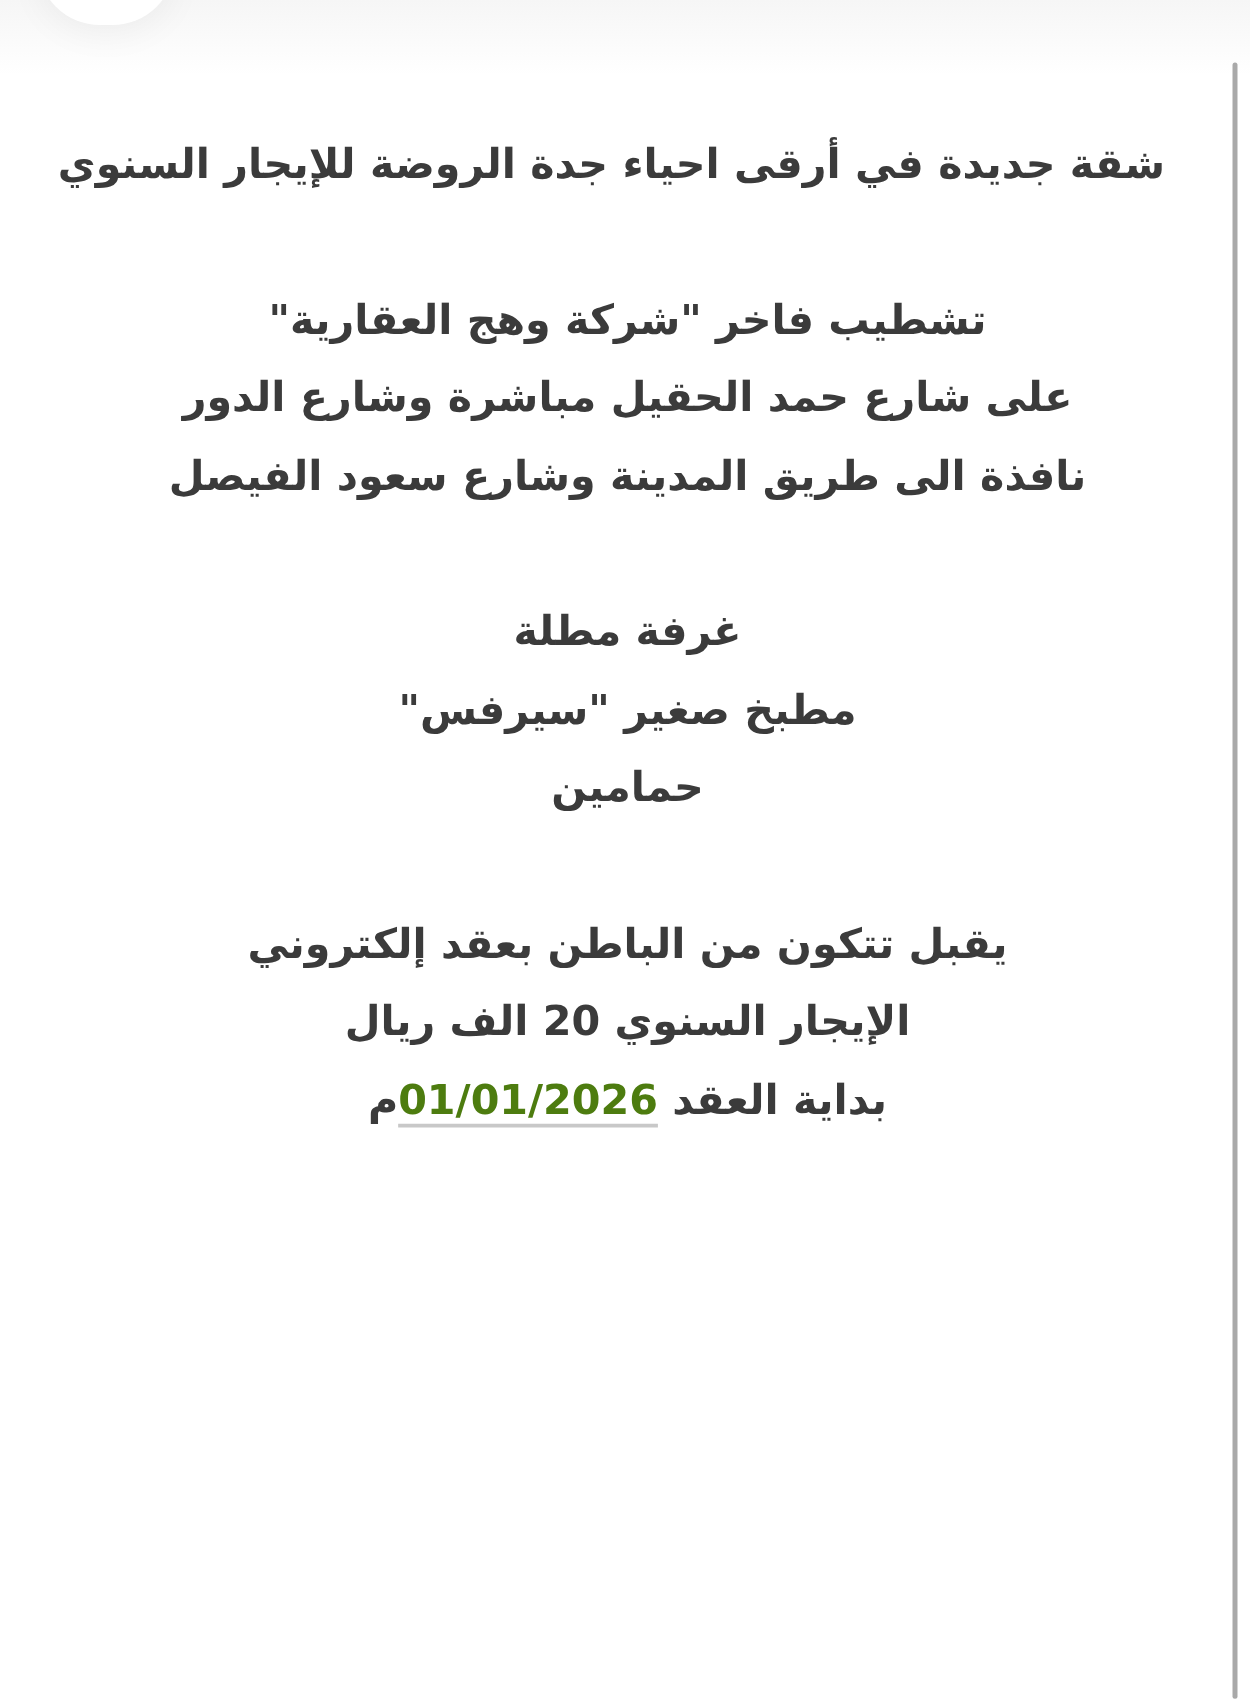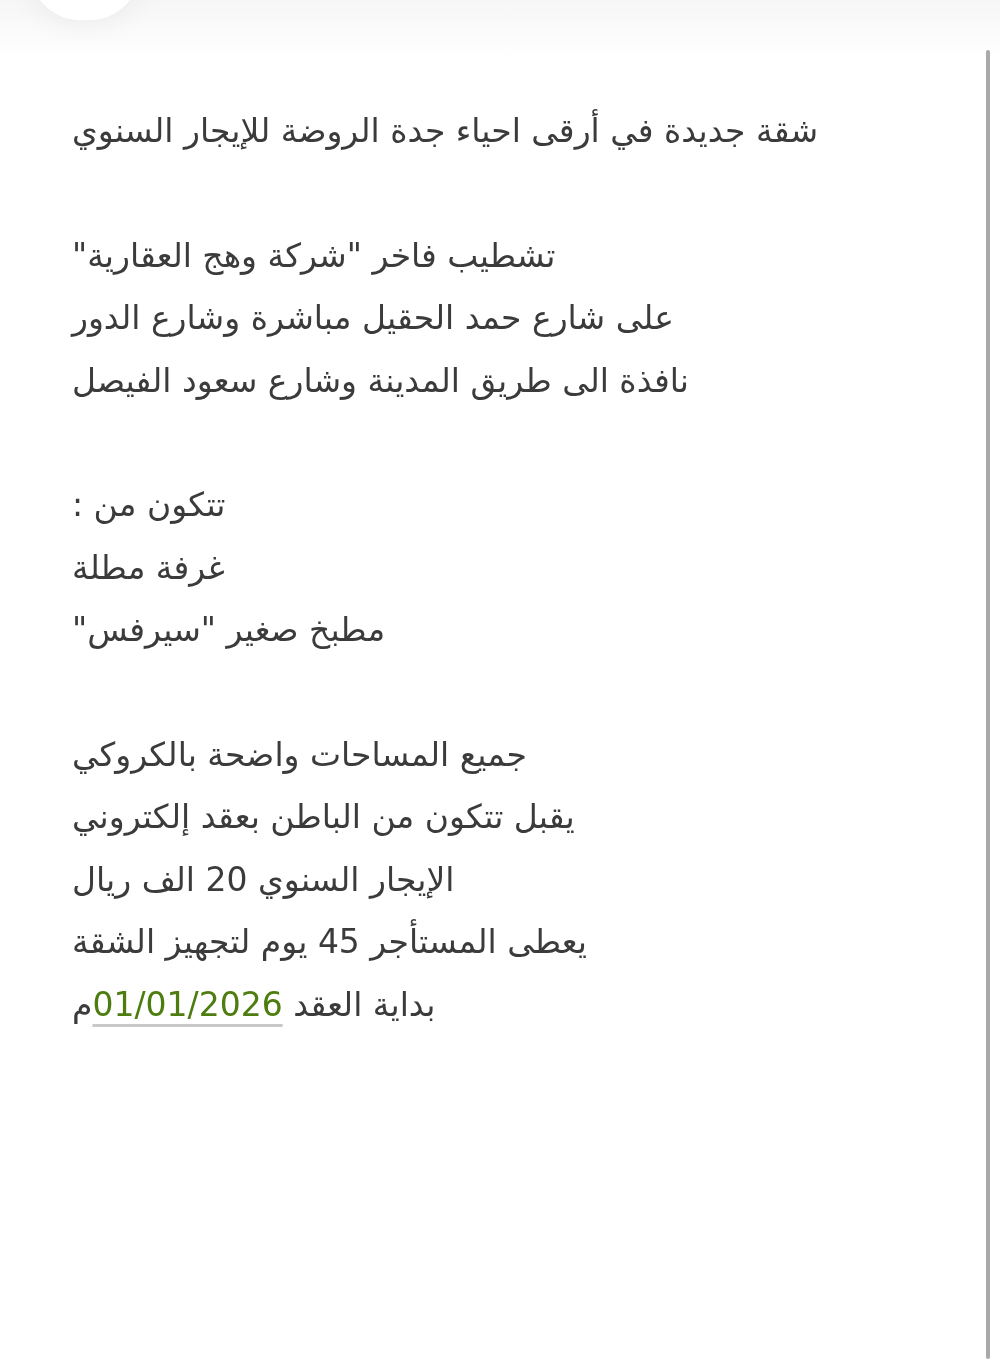--- a/index.html
+++ b/index.html
@@ -34,25 +34,25 @@
       width: 4px; height: 1309px;
       background: #a9a9a9;
       border-radius: 2px;
     }
     .message {
       position: absolute;
       right: 68px;
       top: 100px;
       width: 860px;
       direction: rtl;
-      text-align: left;
+      text-align: center;
       color: #3b3b3b;
       font-size: 33px;
       line-height: 62.5px;
-      font-weight: 400;
+      font-weight: 700;
     }
     .line {
       display: block;
       white-space: nowrap;
       min-height: 62.5px;
     }
     .title-line { margin-bottom: 62px; }
     .blank { display: block; height: 62px; }
     .date-link {
       text-decoration: underline;
@@ -72,25 +72,23 @@
 
 <div class="message">
   <span class="line title-line">شقة جديدة في أرقى احياء جدة الروضة للإيجار السنوي</span>
 
   <span class="line">تشطيب فاخر "شركة وهج العقارية"</span>
   <span class="line">على شارع حمد الحقيل مباشرة وشارع الدور</span>
   <span class="line">نافذة الى طريق المدينة وشارع سعود الفيصل</span>
 
   <span class="blank"></span>
 
-  <span class="line">تتكون من :</span>
   <span class="line">غرفة مطلة</span>
   <span class="line">مطبخ صغير "سيرفس"</span>
+  <span class="line">حمامين</span>
 
   <span class="blank"></span>
 
-  <span class="line">جميع المساحات واضحة بالكروكي</span>
   <span class="line">يقبل تتكون من الباطن بعقد إلكتروني</span>
   <span class="line">الإيجار السنوي 20 الف ريال</span>
-  <span class="line">يعطى المستأجر 45 يوم لتجهيز الشقة</span>
 
   <span class="line"><span>بداية العقد</span> <span dir="ltr" class="date-link">01/01/2026</span><span>م</span></span>
 </div>
 
 </body></html>

